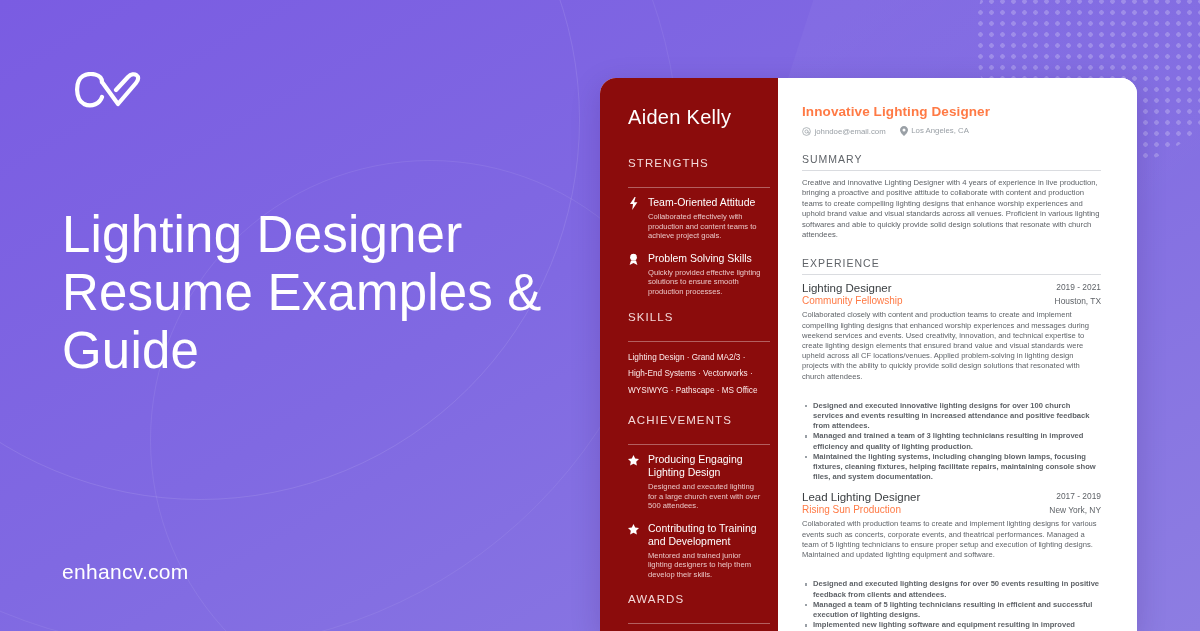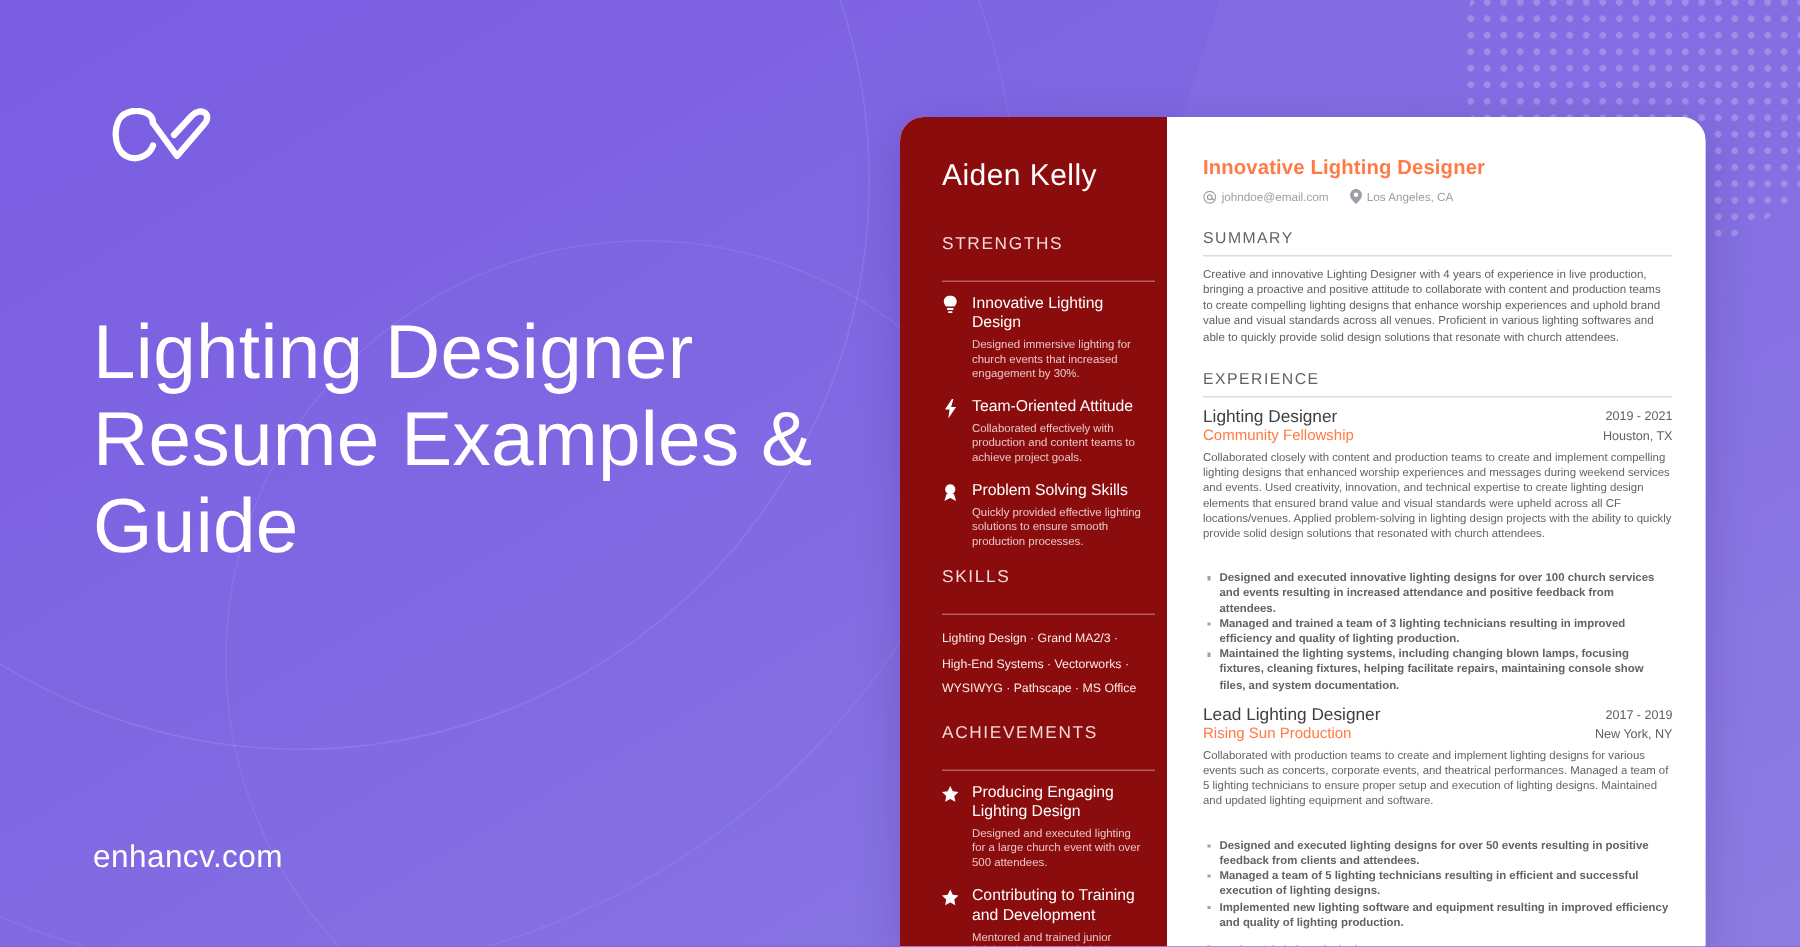--- a/index.html
+++ b/index.html
@@ -75,24 +75,24 @@
   }
   .side-item { display:flex; gap:7px; margin-bottom:11px; }
   .si-ico { flex:0 0 13px; width:13px; padding-top:1px; }
   .si-ico svg { display:block; }
   .si-body { flex:1; }
   .si-title { font-size:10.5px; line-height:13px; color:#fff; margin-bottom:3px; }
   .si-desc { font-size:7.6px; line-height:9.6px; color:#e9c6c6; }
   .skills-line { font-size:8.2px; line-height:16.5px; color:#fbeaea; }
 
   
-  .main { flex:1; background:#fff; padding:26px 22px 0 24px; overflow:hidden; }
+  .main { flex:1; background:#fff; padding:26px 36px 0 24px; overflow:hidden; }
   .job-head { color:#ff7a45; font-size:13.5px; font-weight:700; letter-spacing:.1px; }
   .contact { display:flex; gap:14px; margin-top:7px; align-items:center; }
-  .contact span.c-item { display:flex; align-items:center; gap:3.5px; font-size:7.8px; color:#9aa0a6; }
+  .contact span.c-item { display:flex; gap:3.5px; font-size:7.8px; color:#9aa0a6; }
   .contact svg { display:block; }
 
   .sec { margin-top:17px; }
   .sec-title {
     font-size:10.5px; letter-spacing:1px; color:#5f6368;
     padding-bottom:5px; border-bottom:1px solid #dadce0; margin-bottom:7px;
   }
   .para { font-size:7.7px; line-height:10.4px; color:#5f6368; }
 
   .exp { margin-top:9px; }
@@ -136,33 +136,20 @@
 <div class="site-url">enhancv.com</div>
 
 <div class="resume">
 
   <aside class="side">
     <div class="side-name">Aiden Kelly</div>
 
     <section class="side-sec">
       <div class="side-sec-title">STRENGTHS</div>
 
-      <div class="side-item">
-        <span class="si-ico">
-          <svg width="11" height="13" viewBox="0 0 11 13" fill="#fff">
-              <path d="M5.5 0C3 0 1.2 1.8 1.2 4c0 1.6 1 2.6 1.6 3.4h5.4C8.8 6.6 9.8 5.6 9.8 4 9.8 1.8 8 0 5.5 0z"></path>
-              <rect x="3.3" y="8.4" width="4.4" height="1.3" rx=".5"></rect>
-              <rect x="4" y="10.5" width="3" height="1.2" rx=".5"></rect>
-            </svg>
-        </span>
-        <div class="si-body">
-          <div class="si-title">Innovative Lighting Design</div>
-          <div class="si-desc">Designed immersive lighting for church events that increased engagement by 30%.</div>
-        </div>
-      </div>
 
       <div class="side-item">
         <span class="si-ico">
           <svg width="11" height="13" viewBox="0 0 11 13" fill="#fff">
               <path d="M6.6 0L2 7h3l-.8 6L9.4 5.3H6.1L7.6 0z"></path>
             </svg>
         </span>
         <div class="si-body">
           <div class="si-title">Team-Oriented Attitude</div>
           <div class="si-desc">Collaborated effectively with production and content teams to achieve project goals.</div>

